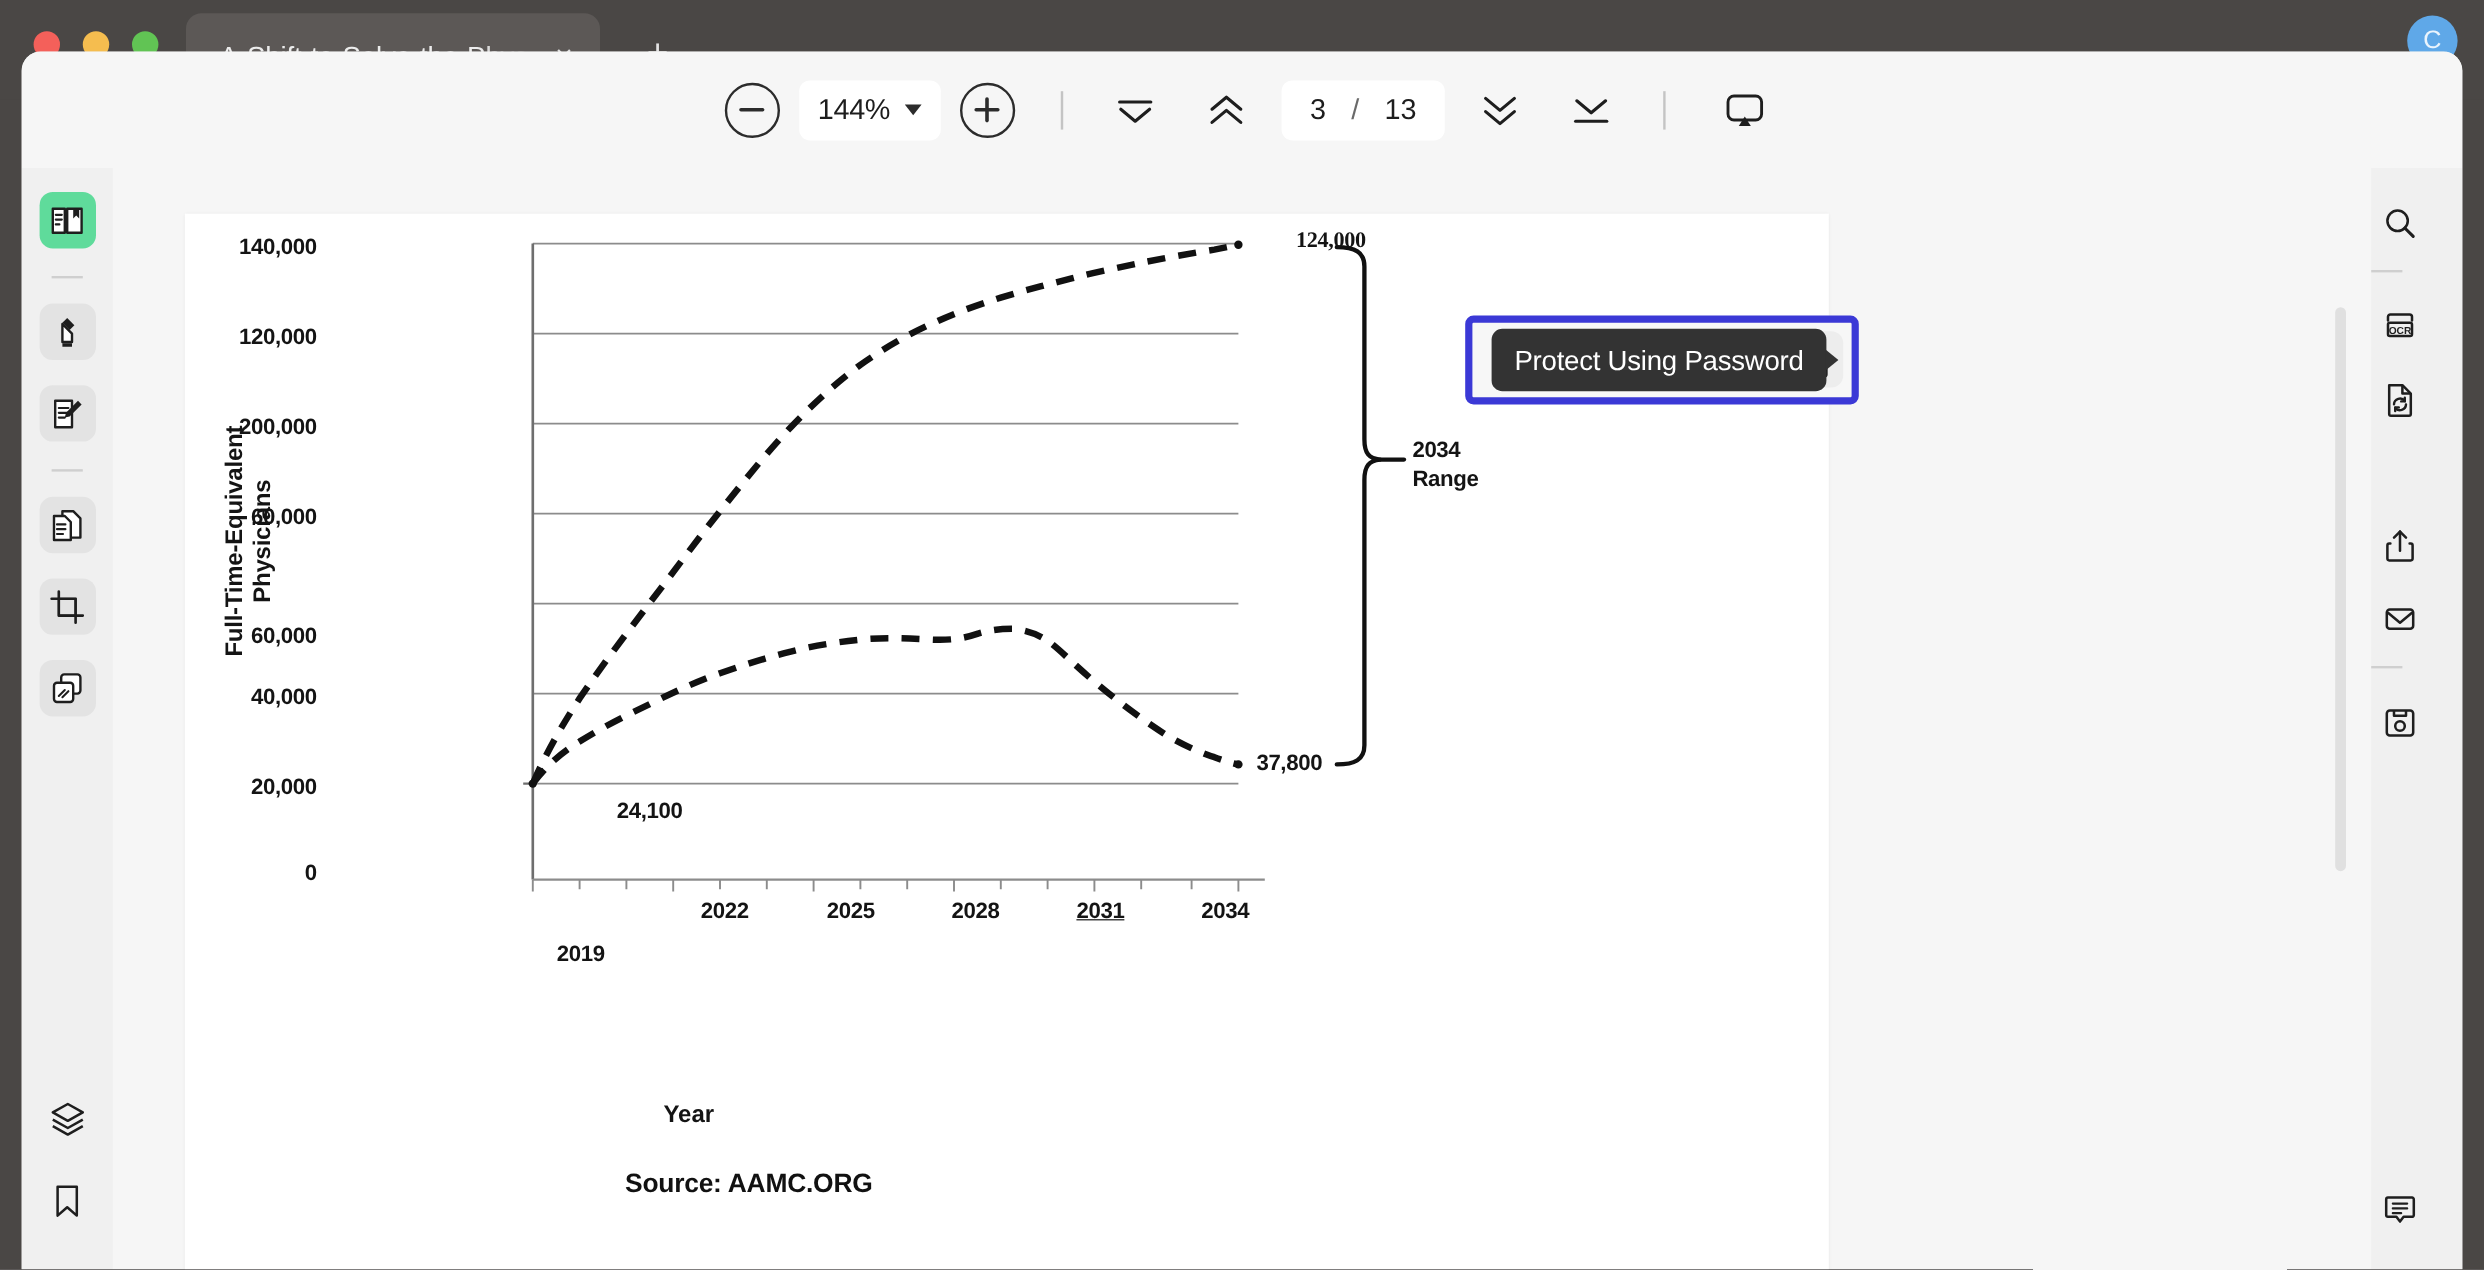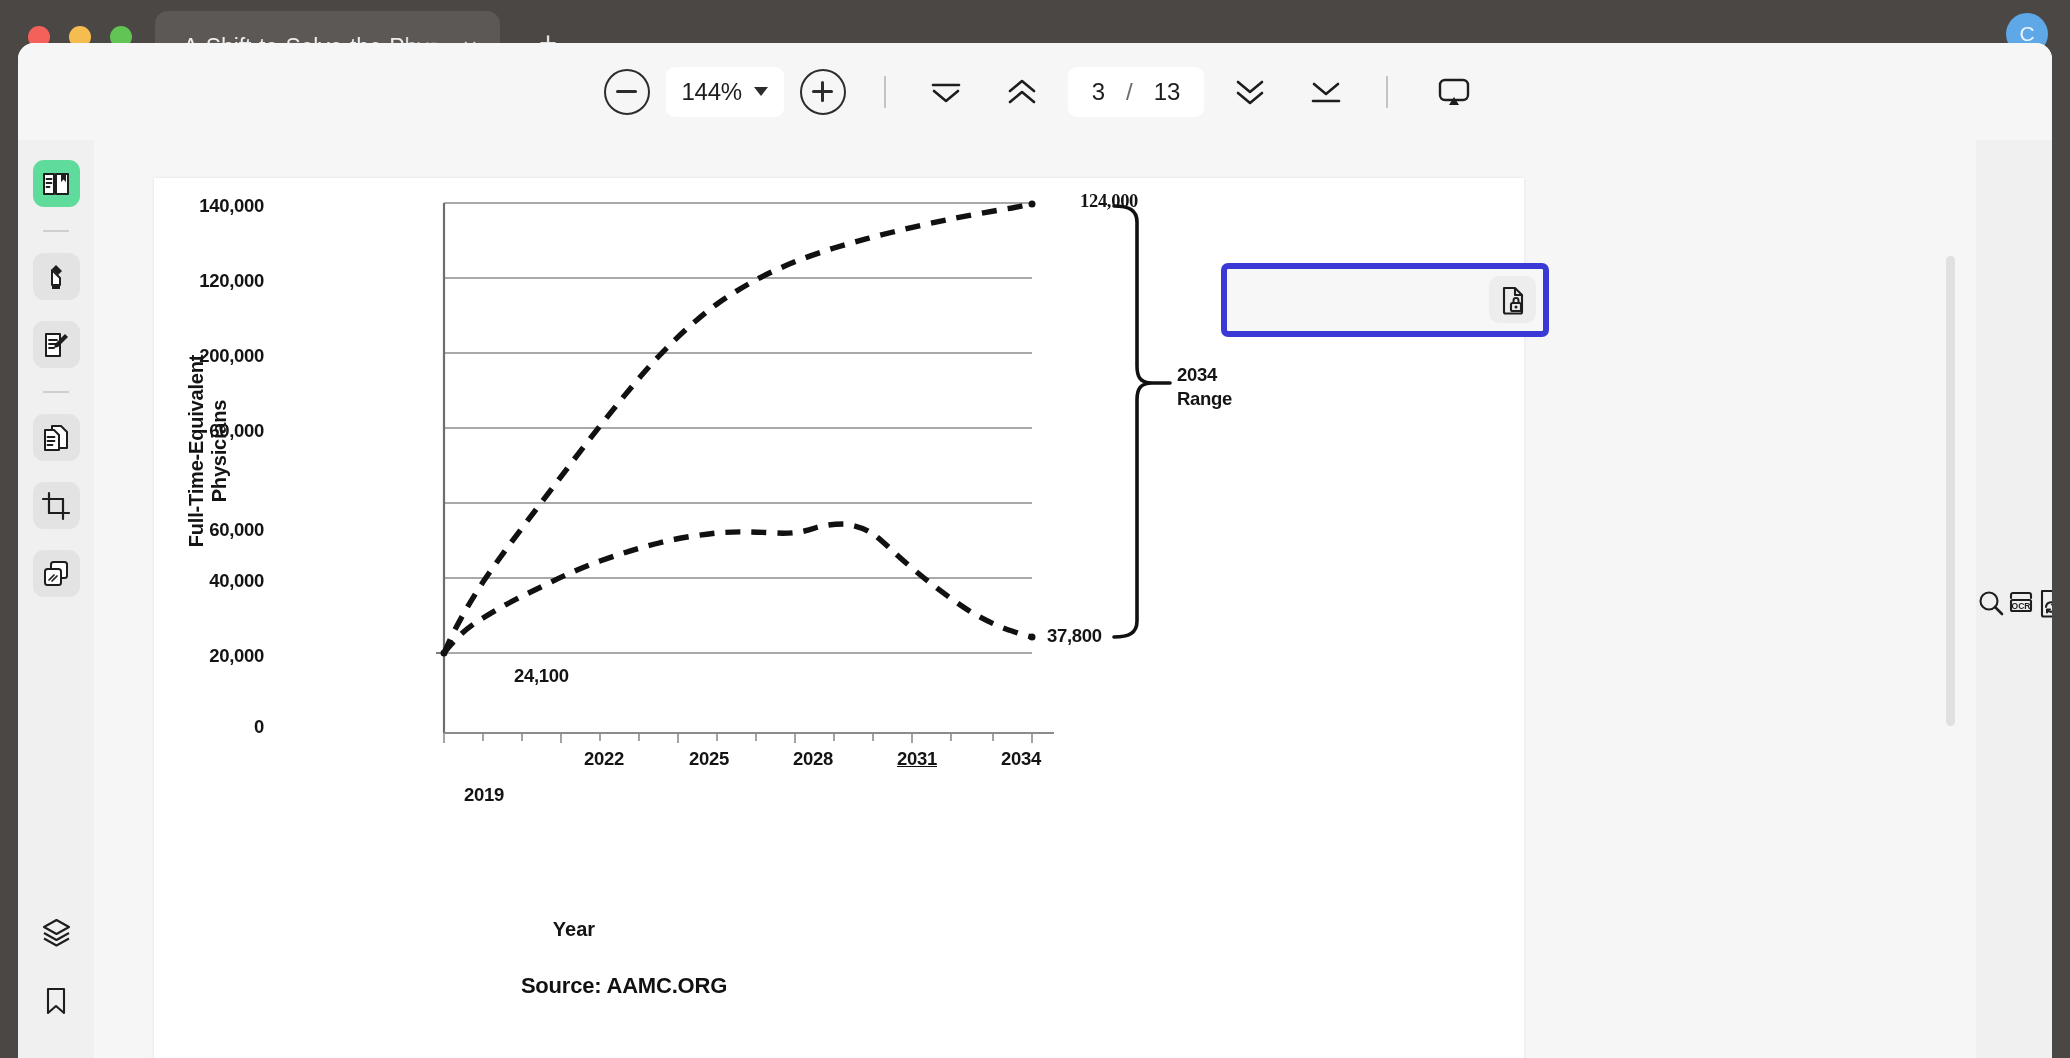--- a/index.html
+++ b/index.html
@@ -152,21 +152,21 @@
   .rail-btn.active { background: #5fdb9b; }
   .rail-btn.tint { background: #e3e3e3; }
   .rail-sep { width: 26px; height: 2px; background: #cfcfcf; margin: 2px 0 21px 0; }
   .rail-spacer { flex: 1; }
 
   
   .right-rail {
     position: absolute; right: 0; top: 97px;
     width: 76px; height: 918px;
     background: #f0f0f0;
-    display: flex; flex-direction: row; align-items: center;
+    display: flex; flex-direction: column; align-items: flex-start;
     padding-top: 22px;
   }
   .rrail-btn {
     width: 47px; height: 47px;
     border-radius: 10px;
     display: flex; align-items: center; justify-content: center;
     margin-bottom: 14px;
   }
 
   
@@ -628,14 +628,18 @@
   <div class="hl-icon-slot">
     <svg width="30" height="30" viewBox="0 0 30 30">
       <path d="M6 3 h11 l7 7 v17 a1.5 1.5 0 0 1 -1.5 1.5 h-15 a1.5 1.5 0 0 1 -1.5 -1.5 z" fill="none" stroke="#1e1e1e" stroke-width="2.1" stroke-linejoin="round"></path>
       <path d="M17 3 v7 h7" fill="none" stroke="#1e1e1e" stroke-width="2.1" stroke-linejoin="round"></path>
       <rect x="13" y="18" width="10" height="8" rx="1.6" fill="none" stroke="#1e1e1e" stroke-width="2.1"></rect>
       <path d="M15.5 18 v-2.4 a2.5 2.5 0 0 1 5 0 V18" fill="none" stroke="#1e1e1e" stroke-width="2"></path>
       <circle cx="18" cy="22" r="1.5" fill="#1e1e1e"></circle>
     </svg>
   </div>
 
+  <div class="tooltip">
+    <span class="tooltip-text">Protect Using Password</span>
+    <span class="tooltip-arrow"></span>
+  </div>
 
 </div>
 
 </body></html>

